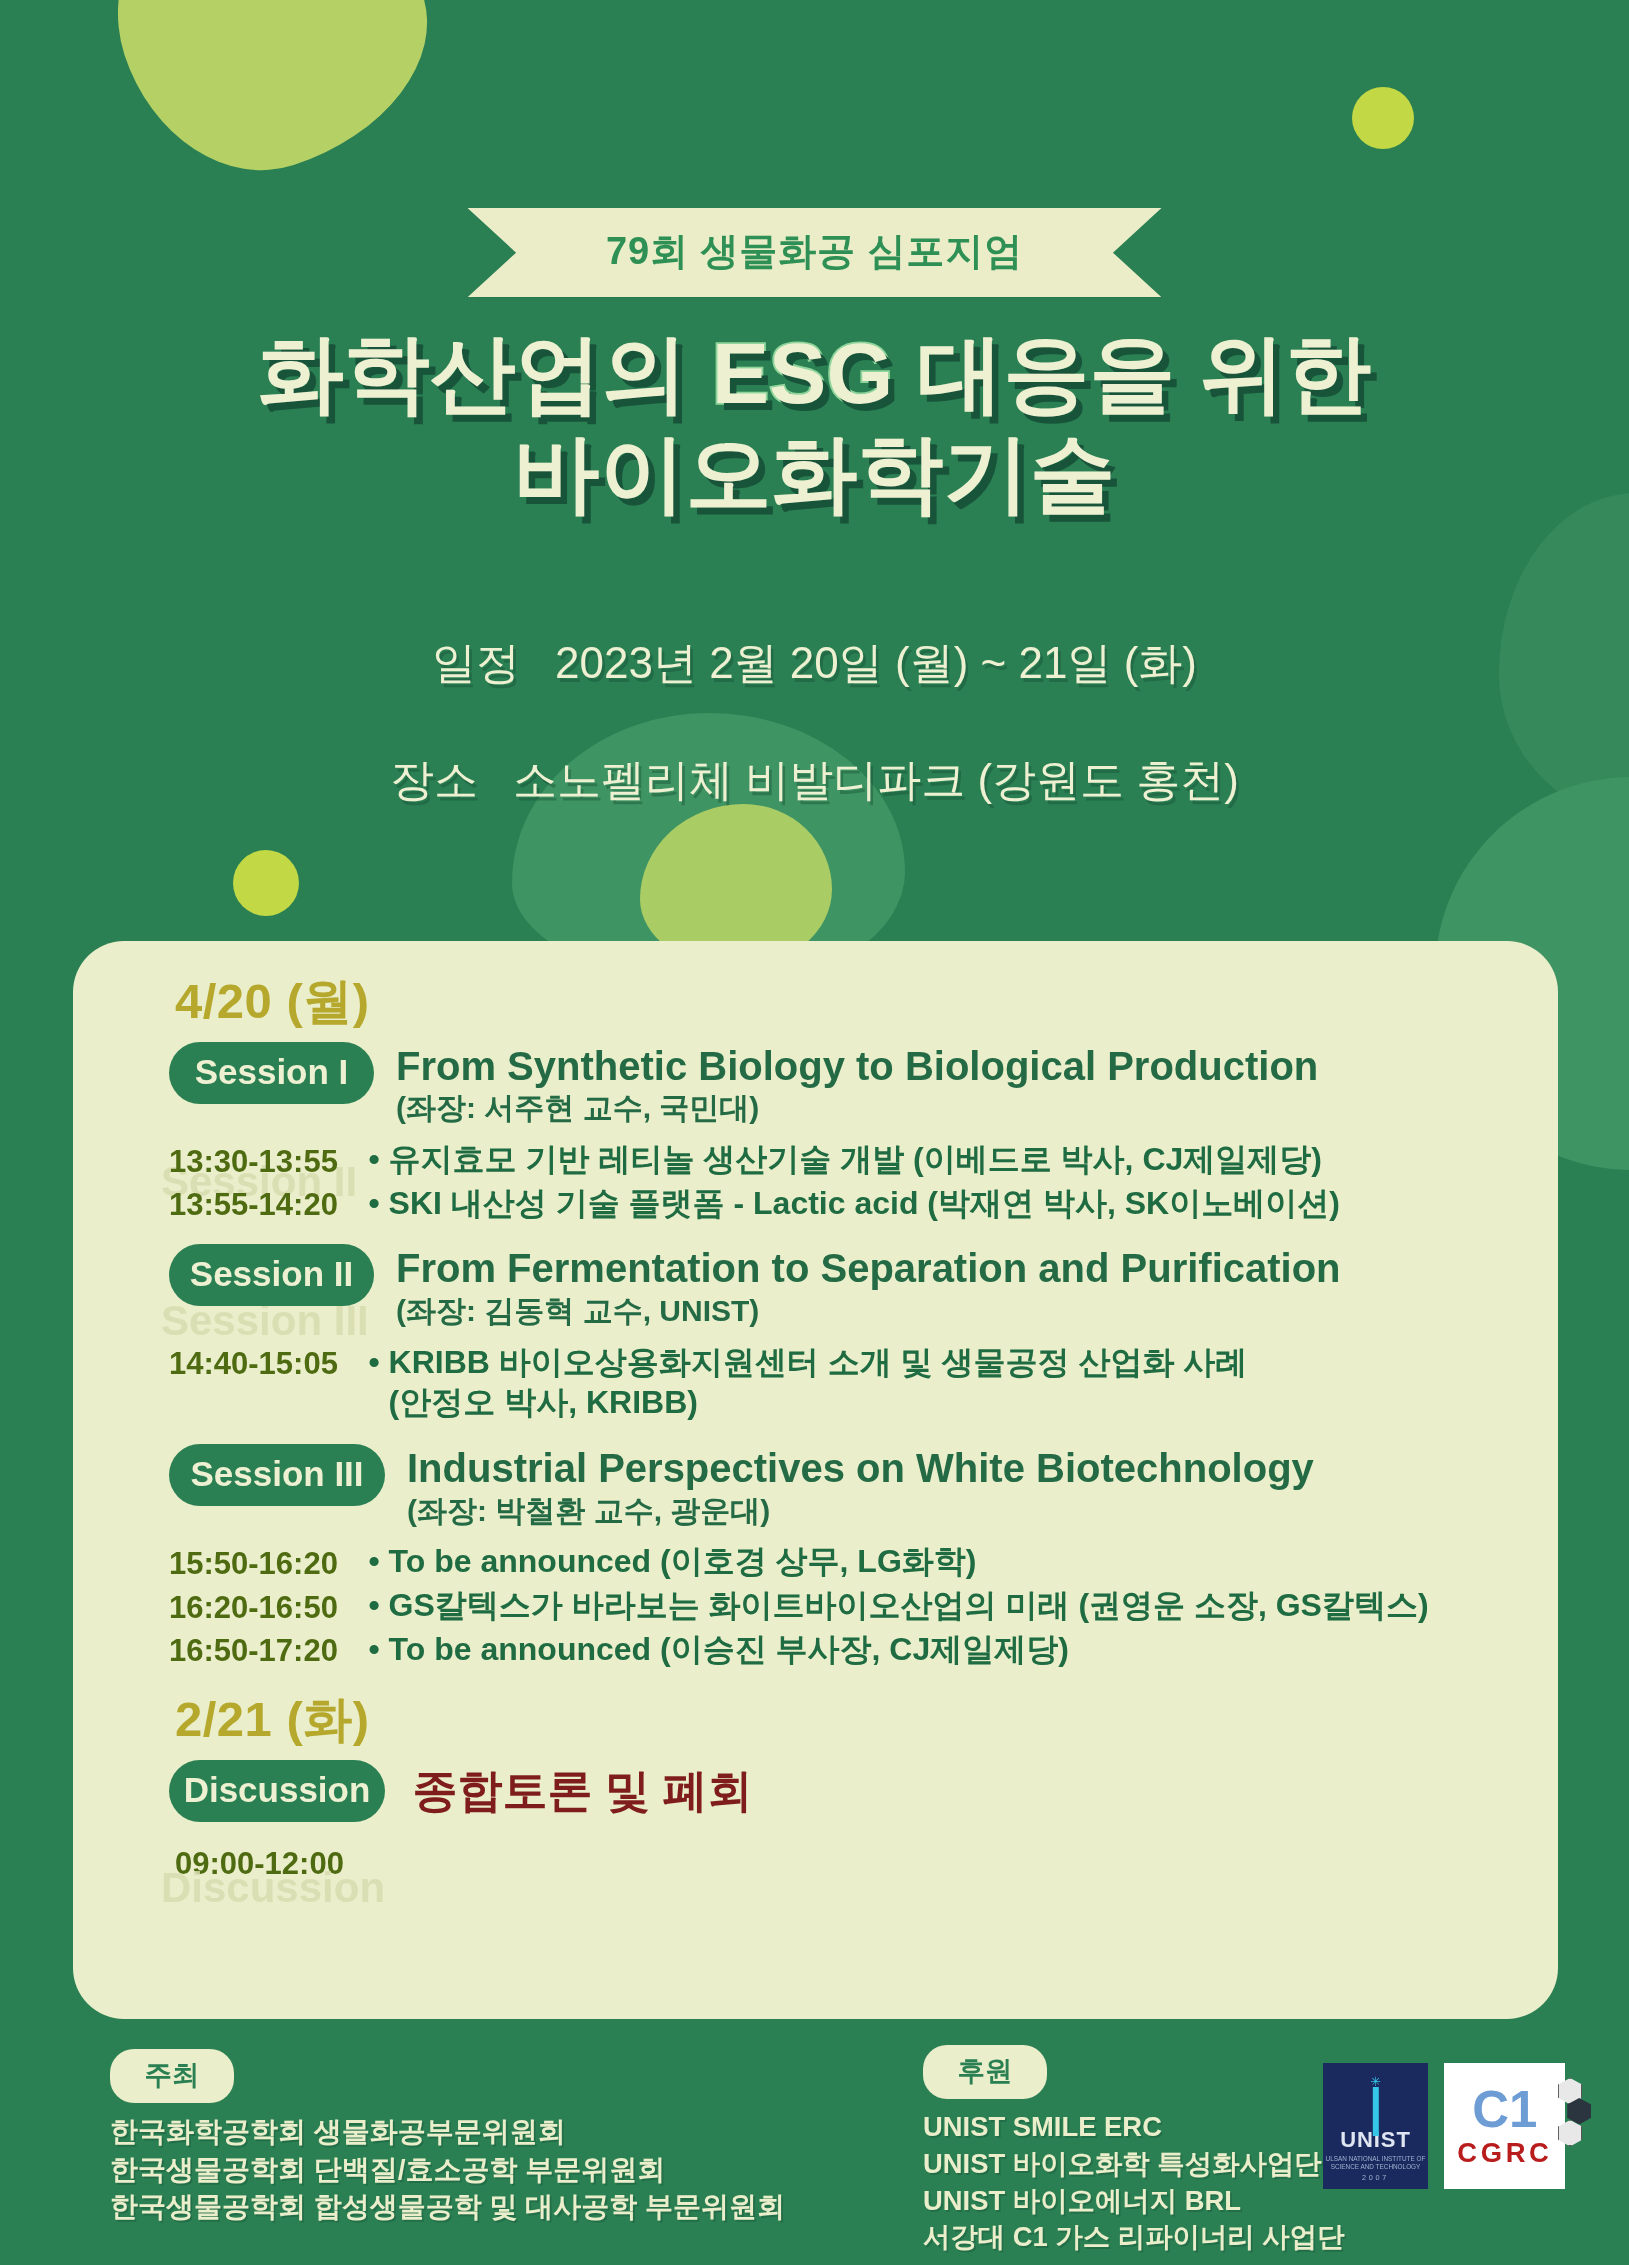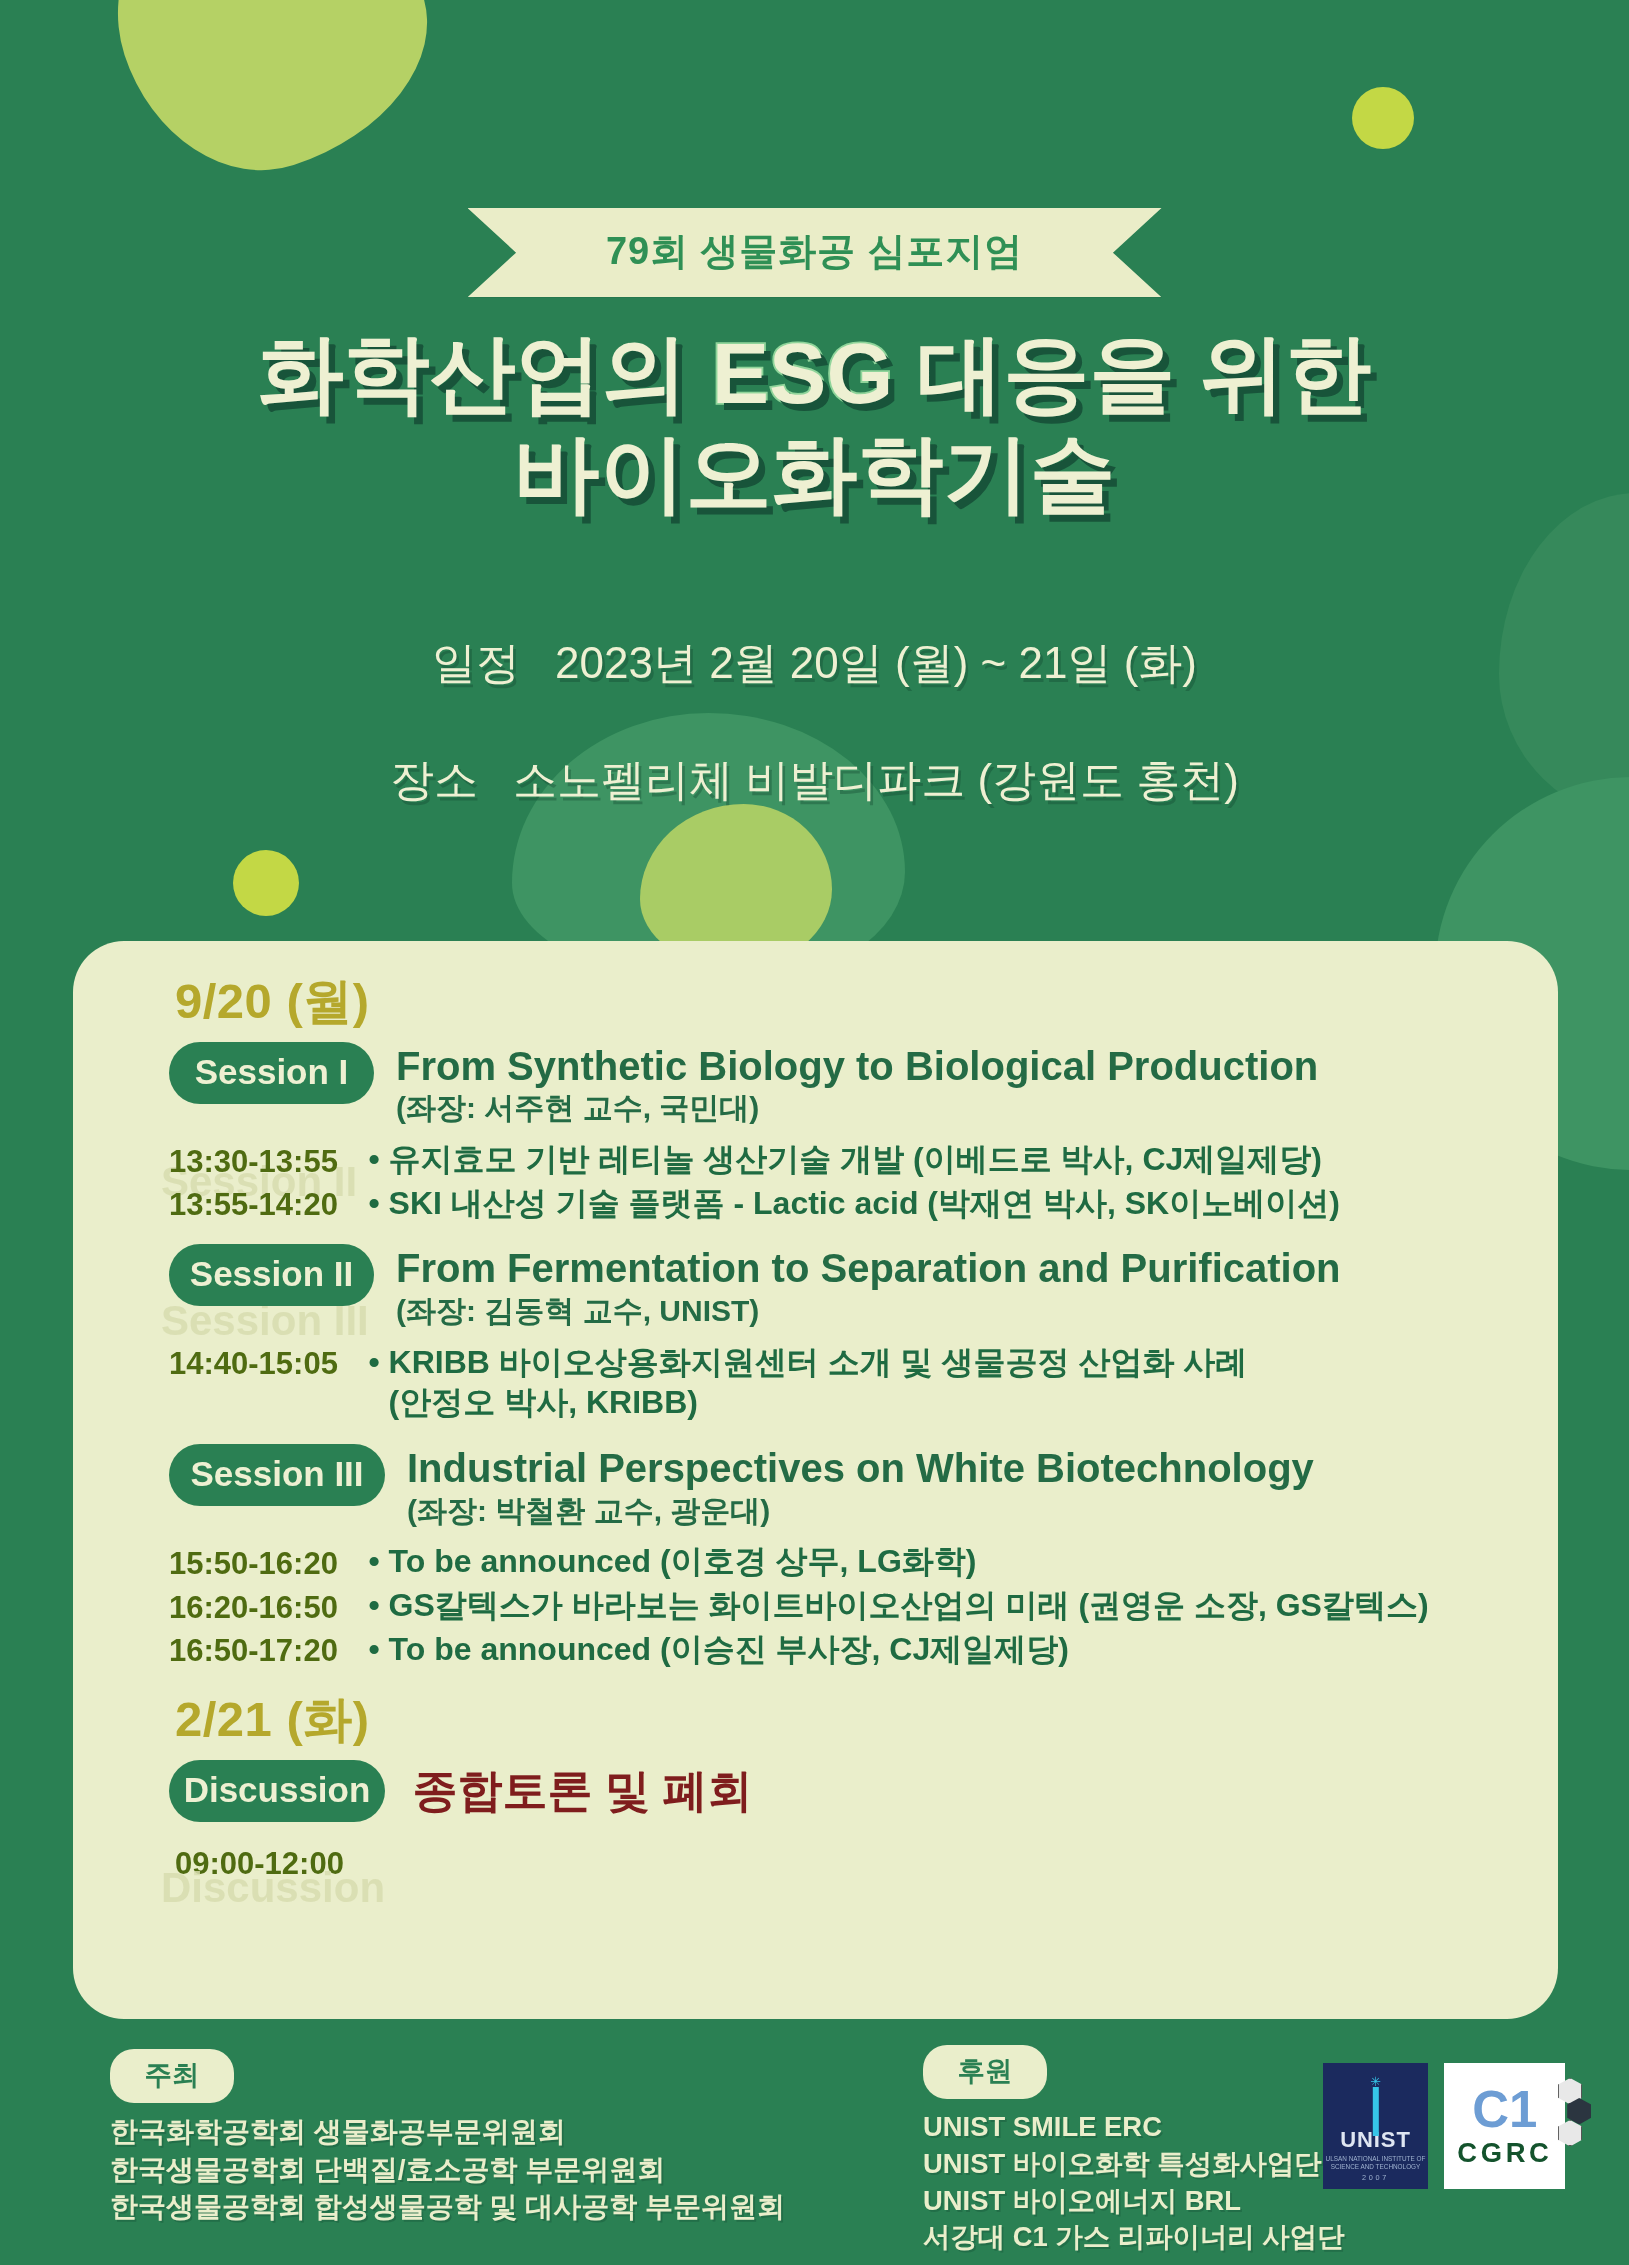--- a/index.html
+++ b/index.html
@@ -217,21 +217,21 @@
   .logo-c1 {
     width:121px; height:126px; background:#ffffff;
     display:flex; flex-direction:column; align-items:center;
     justify-content:center; position:relative;
   }
   .logo-c1 .c1 {
     color:#6d9dd4; font-size:51px; font-weight:bold; line-height:1;
     margin-bottom:1.8px;
   }
   .logo-c1 .cgrc {
-    color:#14532d; font-size:27.4px; font-weight:bold; letter-spacing:3.7px;
+    color:#b91c1c; font-size:27.4px; font-weight:bold; letter-spacing:3.7px;
   }
   .hexes { position:absolute; right:7.3px; top:14.6px; }
   .hex {
     width:24px; height:26.5px; position:absolute;
     clip-path:polygon(50% 0, 100% 25%, 100% 75%, 50% 100%, 0 75%, 0 25%);
   }
 </style>
 </head>
 <body>
 
@@ -261,21 +261,21 @@
     <span class="meta-label">장소</span><span>소노펠리체 비발디파크 (강원도 홍천)</span>
   </div>
 </div>
 
 <div id="card">
 
   <div class="ghost" style="top:217px">Session II</div>
   <div class="ghost" style="top:356px">Session III</div>
   <div class="ghost" style="top:923px">Discussion</div>
 
-  <div class="day-head">9/20 (월)</div>
+  <div class="day-head">4/20 (월)</div>
 
   <div class="session">
     <div class="sess-row">
       <div class="pill">Session I</div>
       <div class="sess-titles">
         <div class="sess-title">From Synthetic Biology to Biological Production</div>
         <div class="sess-chair">(좌장: 서주현 교수, 국민대)</div>
       </div>
     </div>
     <div class="talks">

